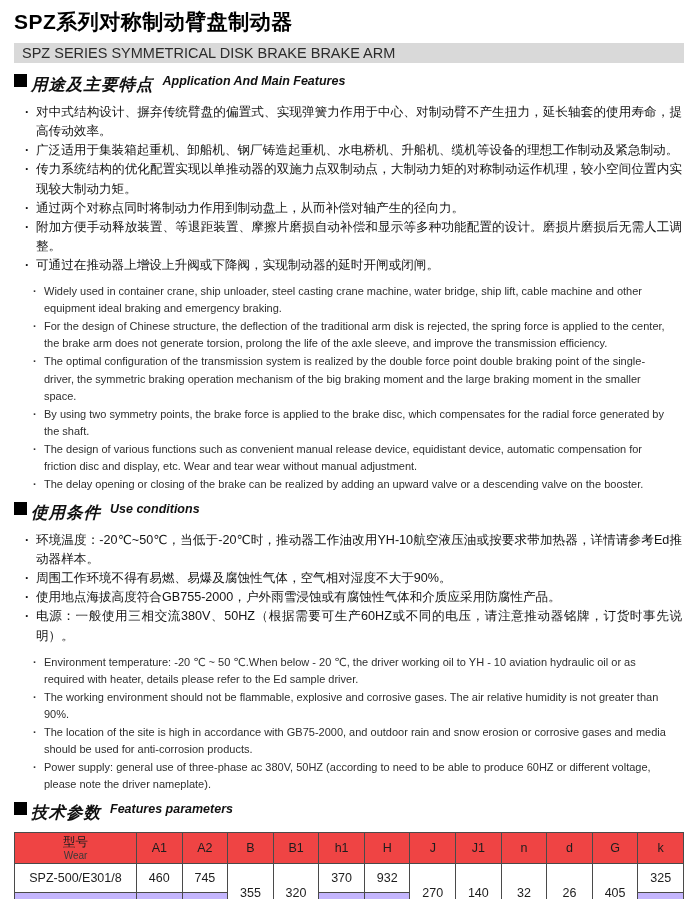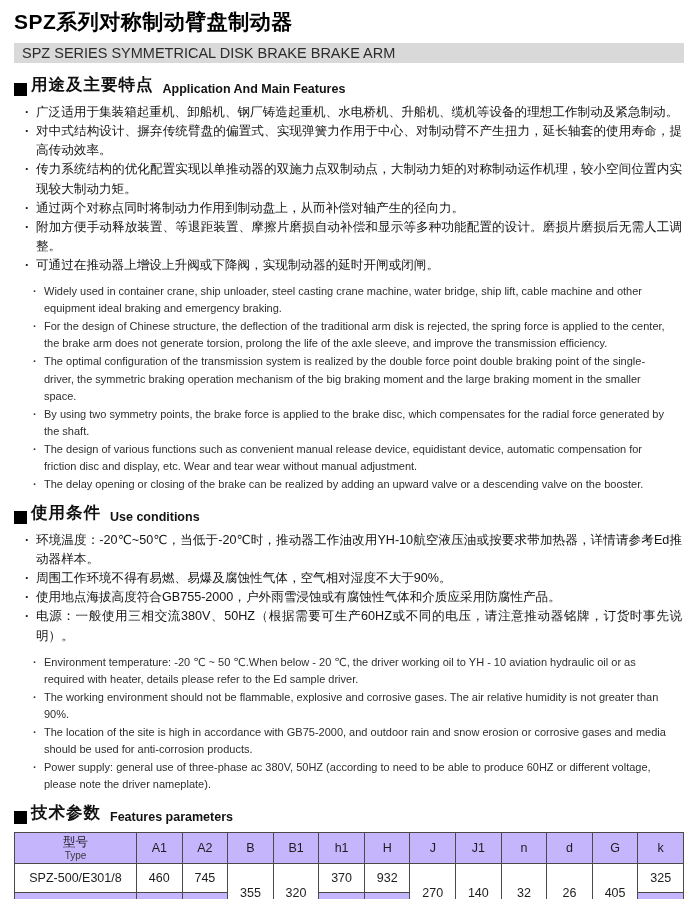--- a/index.html
+++ b/index.html
@@ -2,57 +2,57 @@
 <html><head>
 <meta charset="utf-8">
 <style>
   html,body{margin:0;padding:0;background:#fff;}
   body{width:700px;min-height:899px;font-family:"Liberation Sans","DejaVu Sans",sans-serif;color:#111;}
   .page{padding:6px 16px 10px 14px;box-sizing:border-box;}
 
   .title{font-size:21px;font-weight:bold;margin:2px 0 7px 0;letter-spacing:.5px;color:#000;}
   .subtitle-bar{background:#d9d9d9;color:#2c2c2c;font-size:14.5px;padding:2px 8px;margin-bottom:11px;}
 
-  .section-header{display:flex;align-items:flex-end;margin:9px 0 7px 0;}
+  .section-header{display:flex;align-items:flex-start;margin:9px 0 7px 0;font-style:italic;}
   .sq{width:13px;height:13px;background:#000;margin-right:4px;flex:0 0 auto;}
   .h-cn{font-size:16.5px;font-weight:bold;letter-spacing:1px;}
   .h-en{font-size:12.5px;font-weight:bold;margin-left:9px;}
 
   ul.blist{list-style:none;margin:0 0 8px 0;padding:0 2px 0 10px;}
   ul.blist li{position:relative;padding-left:12px;}
   ul.blist li::before{content:"\00B7";position:absolute;left:1px;top:0;font-weight:bold;}
   ul.cn li{font-size:12.6px;line-height:1.52;text-align:justify;color:#141414;}
   ul.en li{font-size:11px;line-height:1.55;color:#2e2e2e;margin:1px 8px;}
 
   table.params{width:100%;border-collapse:collapse;table-layout:fixed;margin-top:8px;}
   table.params tr{height:29px;}
   table.params tr.hdr{height:31px;}
   table.params td{border:1px solid #4a4a4a;text-align:center;vertical-align:middle;font-size:12.5px;padding:1px 2px;color:#1d1d1d;overflow:hidden;}
-  tr.hdr td{background:#c4b5fd;}
+  tr.hdr td{background:#ef4444;}
   td.shade{background:#c4b5fd;}
   .typehdr .cn{font-size:12.5px;line-height:1.15;}
   .typehdr .en{font-size:10px;color:#3a3a3a;line-height:1.1;}
   td.model{font-size:12px;}
 </style>
 </head>
 <body>
 
 <div class="page">
 
   <div class="title">SPZ系列对称制动臂盘制动器</div>
   <div class="subtitle-bar">SPZ SERIES SYMMETRICAL DISK BRAKE BRAKE ARM</div>
 
   <div class="section-header">
     <span class="sq"></span>
     <span class="h-cn">用途及主要特点</span>
     <span class="h-en">Application And Main Features</span>
   </div>
   <ul class="blist cn">
+    <li>对中式结构设计、摒弃传统臂盘的偏置式、实现弹簧力作用于中心、对制动臂不产生扭力，延长轴套的使用寿命，提高传动效率。</li>
     <li>广泛适用于集装箱起重机、卸船机、钢厂铸造起重机、水电桥机、升船机、缆机等设备的理想工作制动及紧急制动。</li>
-    <li>对中式结构设计、摒弃传统臂盘的偏置式、实现弹簧力作用于中心、对制动臂不产生扭力，延长轴套的使用寿命，提高传动效率。</li>
     <li>传力系统结构的优化配置实现以单推动器的双施力点双制动点，大制动力矩的对称制动运作机理，较小空间位置内实现较大制动力矩。</li>
     <li>通过两个对称点同时将制动力作用到制动盘上，从而补偿对轴产生的径向力。</li>
     <li>附加方便手动释放装置、等退距装置、摩擦片磨损自动补偿和显示等多种功能配置的设计。磨损片磨损后无需人工调整。</li>
     <li>可通过在推动器上增设上升阀或下降阀，实现制动器的延时开闸或闭闸。</li>
   </ul>
   <ul class="blist en">
     <li>Widely used in container crane, ship unloader, steel casting crane machine, water bridge, ship lift, cable machine and other equipment ideal braking and emergency braking.</li>
     <li>For the design of Chinese structure, the deflection of the traditional arm disk is rejected, the spring force is applied to the center, the brake arm does not generate torsion, prolong the life of the axle sleeve, and improve the transmission efficiency.</li>
     <li>The optimal configuration of the transmission system is realized by the double force point double braking point of the single-driver, the symmetric braking operation mechanism of the big braking moment and the large braking moment in the smaller space.</li>
     <li>By using two symmetry points, the brake force is applied to the brake disc, which compensates for the radial force generated by the shaft.</li>
@@ -98,21 +98,21 @@
       <col style="width:6.8%">
         <col style="width:6.8%">
         <col style="width:6.8%">
         <col style="width:6.8%">
     </colgroup>
 
     <tbody>
         <tr class="hdr">
       <td class="typehdr">
         <div class="cn">型号</div>
-        <div class="en">Type</div>
+        <div class="en">Wear</div>
       </td>
       <td>A1</td>
       <td>A2</td>
       <td>B</td>
       <td>B1</td>
       <td>h1</td>
       <td>H</td>
       <td>J</td>
       <td>J1</td>
       <td>n</td>

